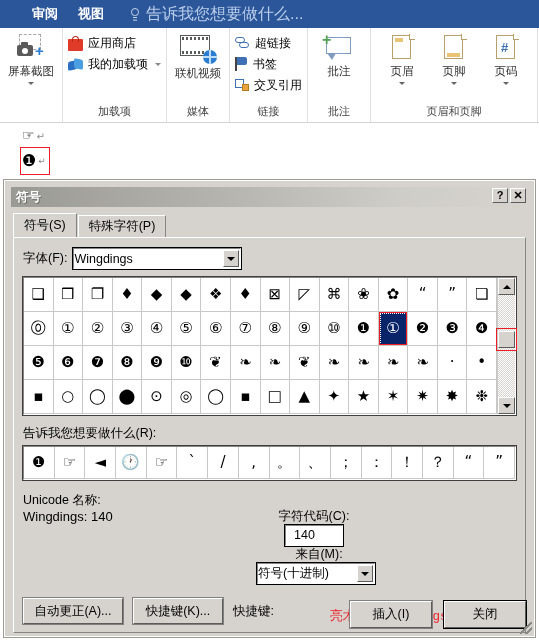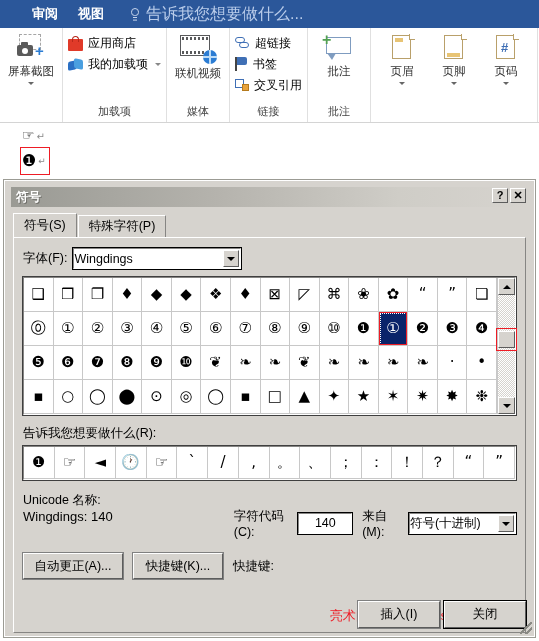--- a/index.html
+++ b/index.html
@@ -304,39 +304,39 @@
   
   .midrow{margin-top:12px;display:flex;align-items:flex-start;}
   .uni-left{width:230px;}
   .uni-left .l1{font-size:12.5px;}
   .uni-left .l2{font-size:13px;margin-top:0;}
   .field{
     width:58px;height:21px;background:#ffffff;box-sizing:border-box;
     border-top:1px solid #868583;border-left:1px solid #868583;
     border-right:1px solid #ffffff;border-bottom:1px solid #ffffff;
     outline:1px solid #000;
-    font-size:12.5px;padding-left:16px;line-height:19px;
+    font-size:12.5px;padding-left:8px;line-height:19px;
   }
   .btn{
     background:#d6d3ce;box-sizing:border-box;
     border-top:1px solid #ffffff;border-left:1px solid #ffffff;
     border-right:1px solid #5c5c5c;border-bottom:1px solid #5c5c5c;
     outline:1px solid #808080;
     font-size:12.5px;text-align:center;color:#000;
     font-family:"Liberation Sans",sans-serif;
   }
   .btnrow{margin-top:14px;display:flex;align-items:center;gap:10px;}
   .watermark{
     position:absolute;right:10px;bottom:7px;color:#ee1c25;font-size:13px;
     font-family:"Liberation Sans",sans-serif;white-space:nowrap;
   }
   .watermark .url{font-family:"Liberation Mono","DejaVu Sans Mono",monospace;font-size:12.5px;}
   
   .footer{
-    position:absolute;right:8px;bottom:8px;display:flex;gap:4px;
+    position:absolute;right:8px;bottom:8px;display:flex;gap:12px;
   }
   .footer .btn{width:82px;height:27px;line-height:25px;}
   .footer .btn.default{outline:1.6px solid #000;}
   .resize-grip{
     position:absolute;right:2px;bottom:2px;width:12px;height:12px;
     background:
       linear-gradient(135deg,transparent 45%,#8a8a84 45%,#8a8a84 55%,transparent 55%),
       linear-gradient(135deg,transparent 70%,#8a8a84 70%,#8a8a84 80%,transparent 80%);
   }
 </style>
@@ -471,20 +471,21 @@
       <div class="bigbtn">
         <span class="ic ic-page">
           <span class="sheet"></span>
             <span class="hash">#</span>
             <span class="corner"></span>
         </span>
         <span class="lbl">页码</span>
         <span class="caret"></span>
       </div>
     </div>
+    <div class="rgroup-label">页眉和页脚</div>
   </div>
 
   <div class="rgroup">
     
     
   </div>
 </div>
 
 <div class="docarea">
   <div class="doc-line1">
@@ -621,21 +622,21 @@
         <div class="cell">？</div>
         <div class="cell">“</div>
         <div class="cell">”</div>
       </div>
 
     <div class="midrow">
       <div class="uni-left">
         <div class="l1">Unicode 名称:</div>
         <div class="l2">Wingdings: 140</div>
       </div>
-      <div style="display:flex;align-items:center;padding-top:16px;">
+      <div style="display:flex;align-items:center;padding-top:16px;flex-direction:column;">
         <span class="lbl">字符代码(C):</span>
         <span class="field">140</span>
         <span class="lbl" style="margin-left:10px;">来自(M):</span>
         <span class="combo" style="width:118px;margin-left:4px;">
           <span class="val">符号(十进制)</span>
           <span class="arrowbtn">
               <span class="dncaret"></span>
             </span>
         </span>
       </div>

